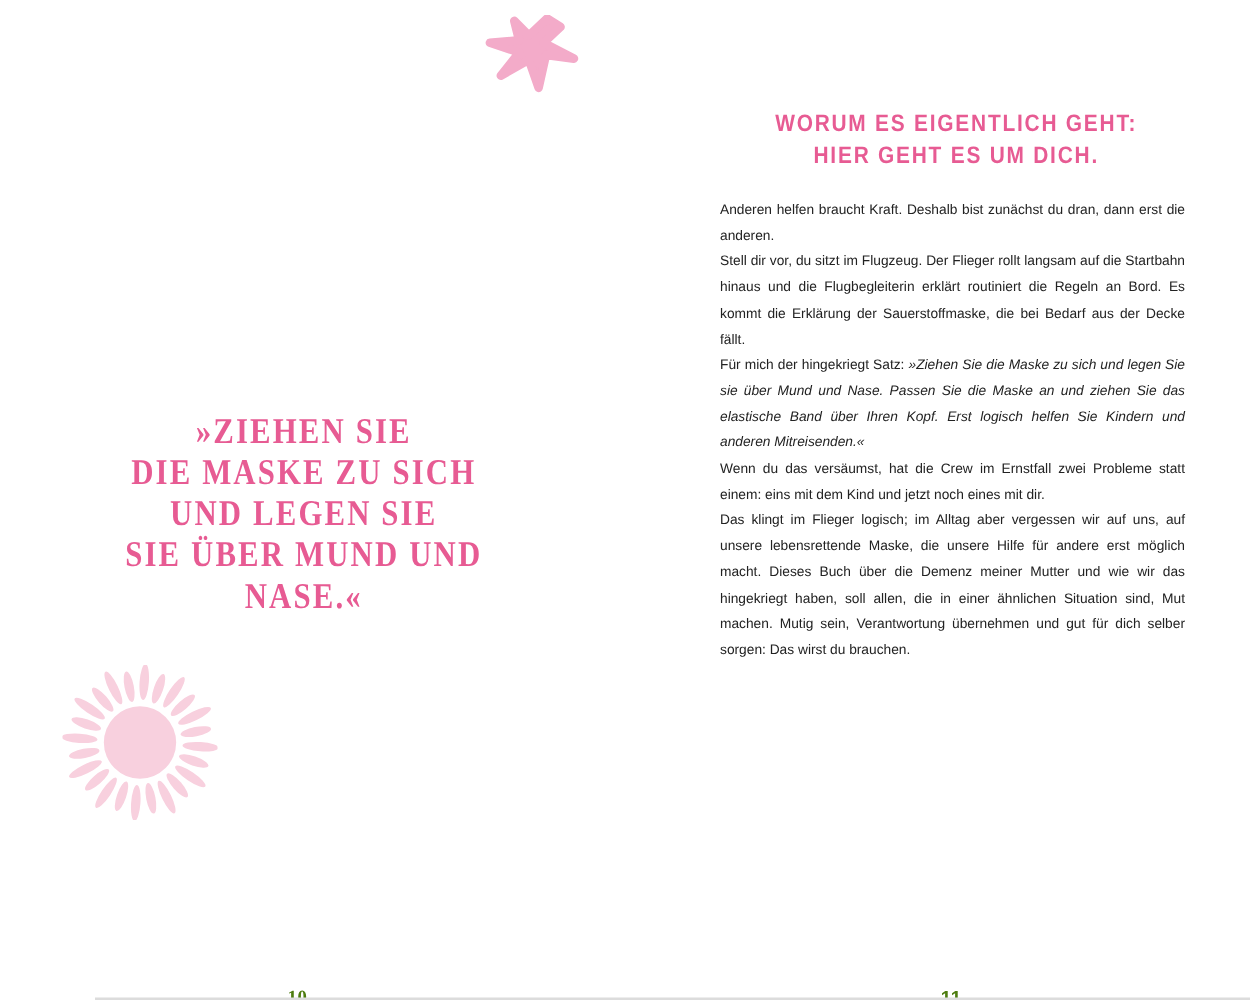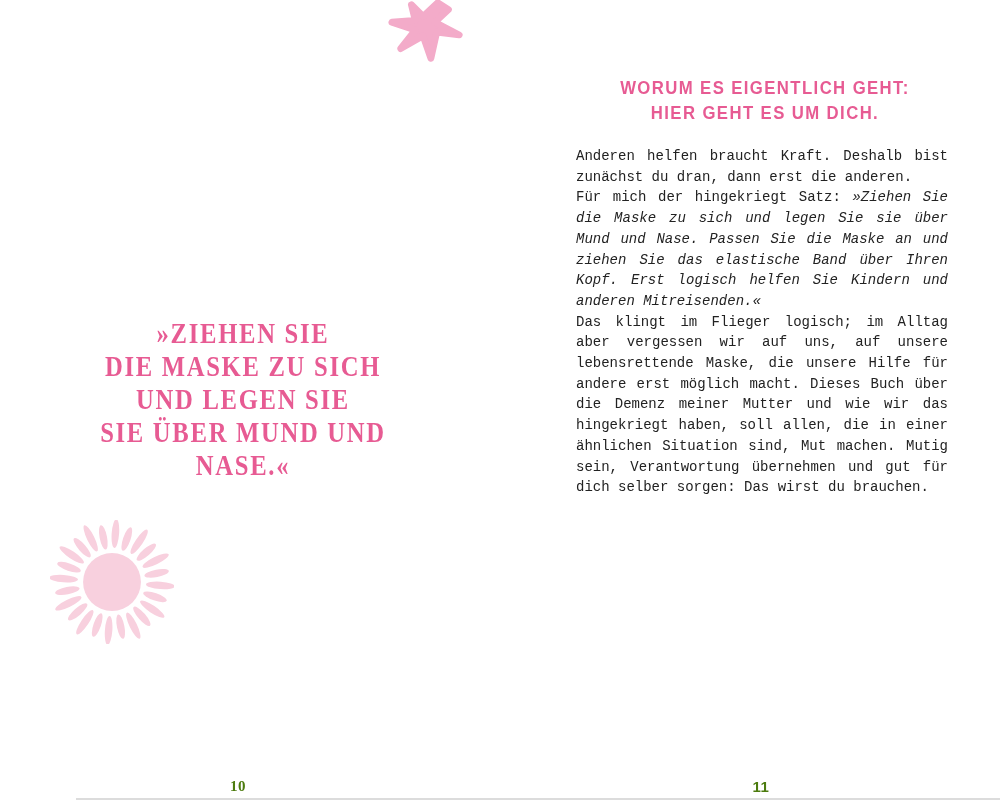--- a/index.html
+++ b/index.html
@@ -7,21 +7,21 @@
     width: 1000px; height: 800px;
     background: #ffffff;
     overflow: hidden;
     font-family: "Liberation Sans", sans-serif;
   }
   .spread {
     position: relative;
     width: 1000px; height: 800px;
     background: var(--page-bg, #ffffff);
   }
-  .page { position: absolute; top: 0; height: 632px; width: 500px; }
+  .page { position: absolute; top: 12px; height: 632px; width: 500px; }
   .page.left  { left: 0; font-family: Liberation Serif, serif; }
   .page.right { left: 500px; }
 
   
   .star-svg {
     position: absolute; left: 388px; top: 0; width: 78px; height: 64px;
   }
   .star-svg path {
     fill: var(--star-pink, #f3abc9);
     stroke: var(--star-pink, #f3abc9);
@@ -50,22 +50,22 @@
     color: var(--accent-pink, #e75b93);
     font-weight: 700;
     font-size: 19px; line-height: 25px; letter-spacing: 1.6px;
     transform: scaleX(0.88);
     transform-origin: 50% 50%;
   }
 
   
   .body-text {
     position: absolute; left: 76px; top: 146px; width: 372px;
-    font-family: Liberation Mono, monospace;
-    font-size: 14px; line-height: 20.7px;
+    font-family: Liberation Sans, sans-serif;
+    font-size: 11px; line-height: 20.7px;
     text-align: justify;
     color: var(--body-text, #222222);
   }
   .body-text p { margin: 0; }
   .italic { font-style: italic; }
 
   
   .pagenum {
     position: absolute; top: 778px; width: 30px;
     text-align: center;
@@ -136,21 +136,23 @@
 
   <div class="page right">
 
     <div class="heading">
       <div>WORUM ES EIGENTLICH GEHT:</div>
       <div>HIER GEHT ES UM DICH.</div>
     </div>
 
     <div class="body-text" id="body-text">
         <p><span>Anderen helfen braucht Kraft. Deshalb bist zunächst du dran, dann erst die anderen.</span></p>
+        <p><span>Stell dir vor, du sitzt im Flugzeug. Der Flieger rollt langsam auf die Startbahn hinaus und die Flugbegleiterin erklärt routiniert die Regeln an Bord. Es kommt die Erklärung der Sauerstoffmaske, die bei Bedarf aus der Decke fällt.</span></p>
         <p><span>Für mich der hingekriegt Satz: </span><span class="italic">»Ziehen Sie die Maske zu sich und legen Sie sie über Mund und Nase. Passen Sie die Maske an und ziehen Sie das elastische Band über Ihren Kopf. Erst logisch helfen Sie Kindern und anderen Mitreisenden.«</span></p>
+        <p><span>Wenn du das versäumst, hat die Crew im Ernstfall zwei Probleme statt einem: eins mit dem Kind und jetzt noch eines mit dir.</span></p>
         <p><span>Das klingt im Flieger logisch; im Alltag aber vergessen wir auf uns, auf unsere lebensrettende Maske, die unsere Hilfe für andere erst möglich macht. Dieses Buch über die Demenz meiner Mutter und wie wir das hingekriegt haben, soll allen, die in einer ähnlichen Situation sind, Mut machen. Mutig sein, Verantwortung übernehmen und gut für dich selber sorgen: Das wirst du brauchen.</span></p>
       </div>
 
     <div class="pagenum pn-right">11</div>
   </div>
 
   <div class="bottom-edge"></div>
 </div>
 
 </body></html>

